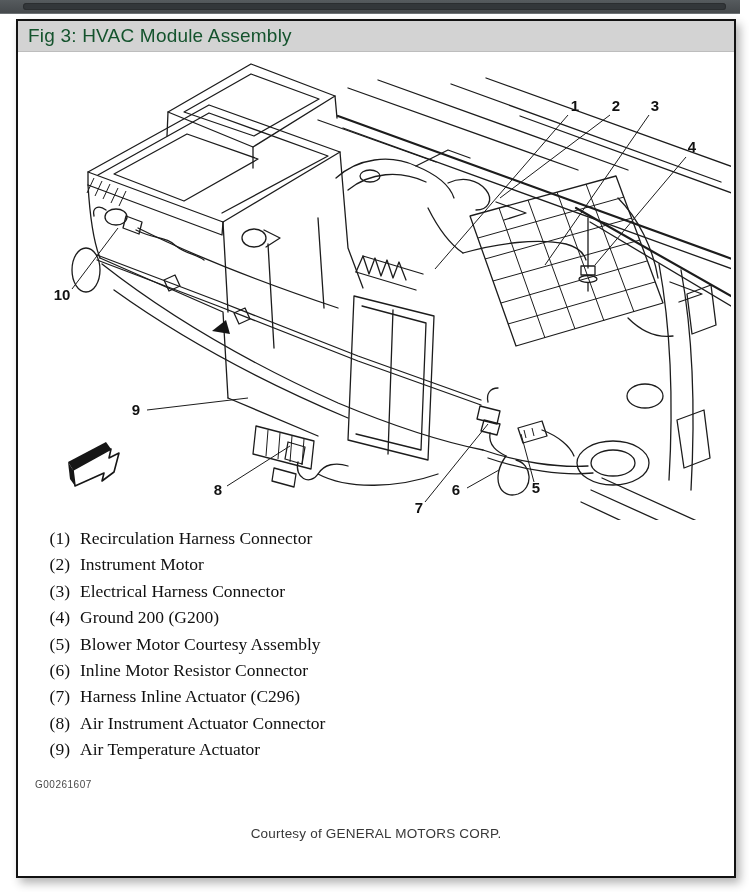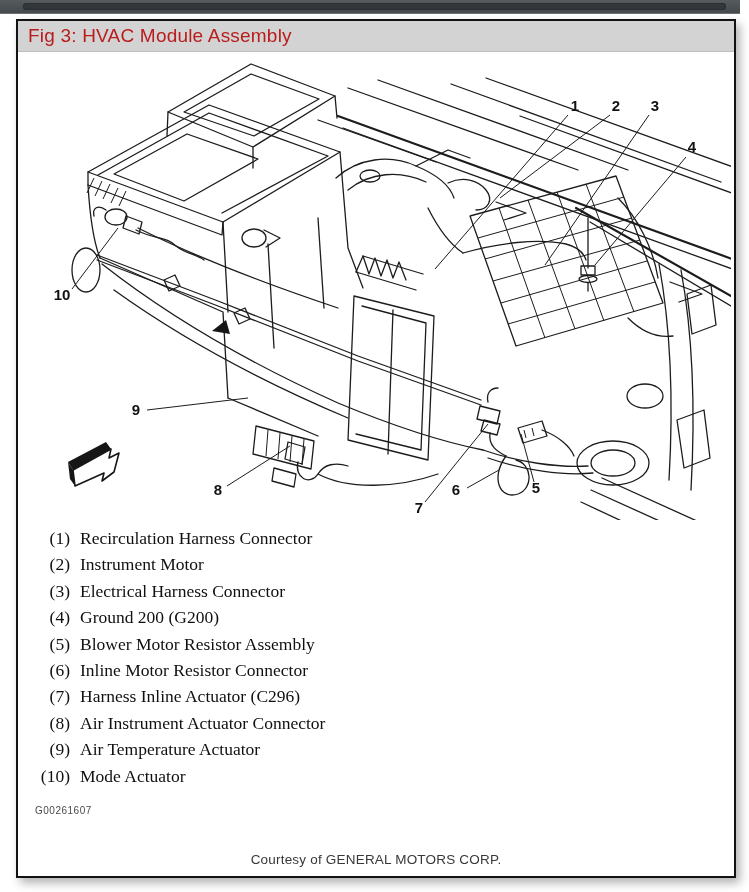--- a/index.html
+++ b/index.html
@@ -7,21 +7,21 @@
   
   .top-scrollbar{position:absolute;left:0;top:0;height:13px;right:9px;
                  background:linear-gradient(#565b5e,#45494c);border-bottom:1px solid #6b7073;}
   .top-scrollbar .thumb{position:absolute;left:23px;right:14px;top:3px;height:7px;
                         background:#33373a;border-radius:4px;box-shadow:inset 0 0 0 1px #2b2e30;}
   
   .page{position:absolute;left:16px;top:19px;width:716px;height:855px;background:#fff;
         border:2px solid #121212;box-shadow:4px 5px 9px rgba(0,0,0,.30);}
   .page-header{height:30px;background:#d3d3d3;border-bottom:1px solid #bdbdbd;
                display:flex;align-items:center;}
-  .page-header span{font-size:19px;color:#b91c1c;padding-left:10px;letter-spacing:.2px;}
+  .page-header span{font-size:19px;color:#14532d;padding-left:10px;letter-spacing:.2px;}
   .diagram-wrap{margin-top:6px;}
   svg{display:block;}
   .ln{stroke:#1c1c1c;stroke-width:1.3;fill:none;stroke-linecap:round;stroke-linejoin:round;}
   .ln2{stroke:#1c1c1c;stroke-width:2.2;fill:none;stroke-linecap:round;stroke-linejoin:round;}
   .thin{stroke:#1c1c1c;stroke-width:1;fill:none;}
   .solid{fill:#161616;stroke:none;}
   .wht{fill:#ffffff;stroke:#161616;stroke-width:1.6;stroke-linejoin:round;}
   .callout{font:700 15px "Liberation Sans",sans-serif;fill:#111;}
   
   .legend{margin-top:5px;}
@@ -219,40 +219,36 @@
       <div class="legend-row">
           <span class="num">(3)</span>
           <span class="lbl">Electrical Harness Connector</span>
         </div>
       <div class="legend-row">
           <span class="num">(4)</span>
           <span class="lbl">Ground 200 (G200)</span>
         </div>
       <div class="legend-row">
           <span class="num">(5)</span>
-          <span class="lbl">Blower Motor Resistor Assembly</span>
+          <span class="lbl">Blower Motor Courtesy Assembly</span>
         </div>
       <div class="legend-row">
           <span class="num">(6)</span>
           <span class="lbl">Inline Motor Resistor Connector</span>
         </div>
       <div class="legend-row">
           <span class="num">(7)</span>
           <span class="lbl">Harness Inline Actuator (C296)</span>
         </div>
       <div class="legend-row">
           <span class="num">(8)</span>
           <span class="lbl">Air Instrument Actuator Connector</span>
         </div>
       <div class="legend-row">
           <span class="num">(9)</span>
           <span class="lbl">Air Temperature Actuator</span>
-        </div>
-      <div class="legend-row">
-          <span class="num">(10)</span>
-          <span class="lbl">Mode Actuator</span>
         </div>
     </div>
 
     <div class="figcode">G00261607</div>
     <div class="courtesy">Courtesy of GENERAL MOTORS CORP.</div>
   </div>
 </div>
 
 </body></html>

